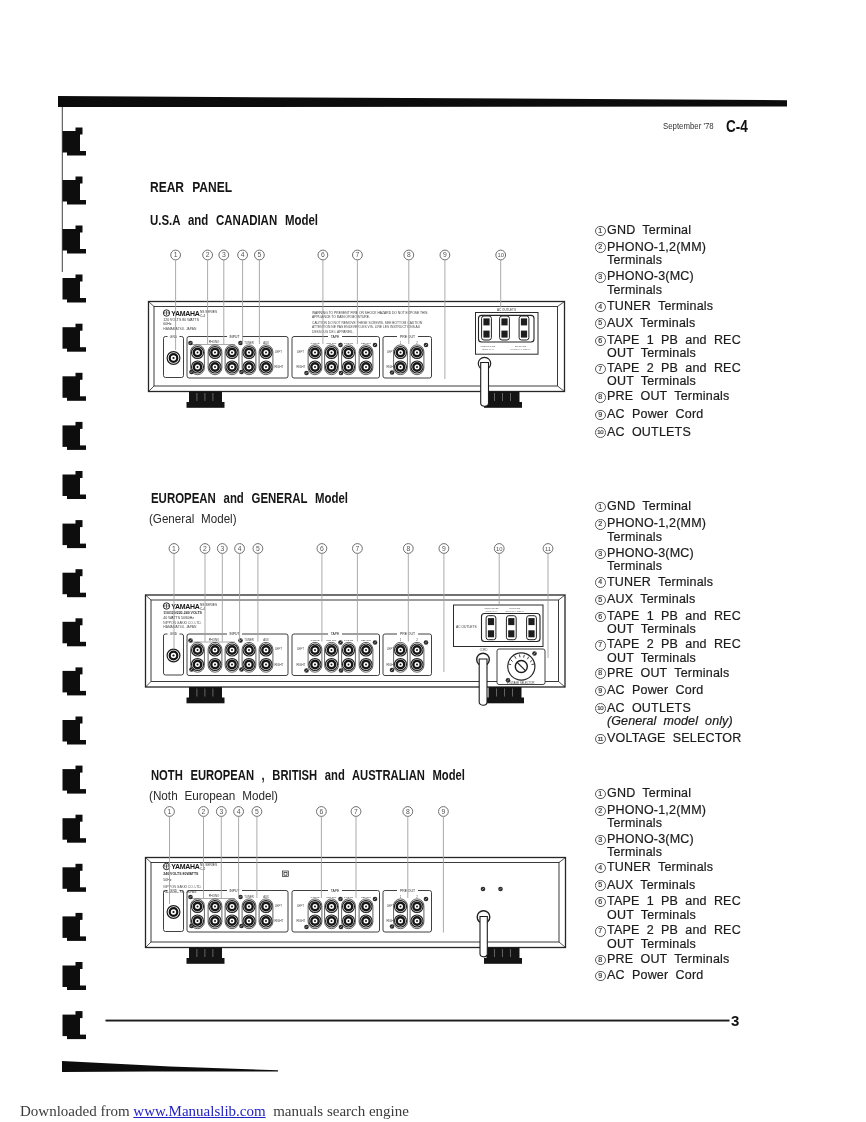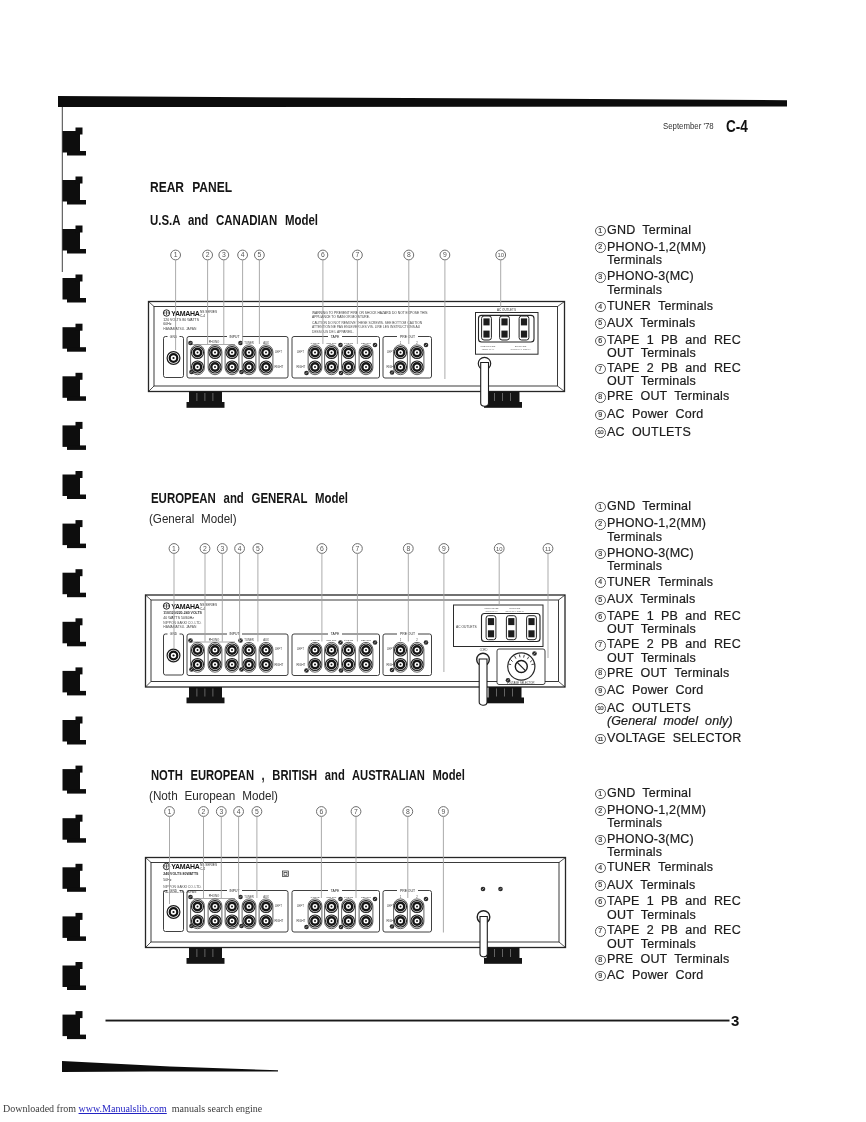--- a/index.html
+++ b/index.html
@@ -516,14 +516,14 @@
 <div class="li" style="top:895px;"><span class="cn">6</span>TAPE 1 PB and REC<br>OUT Terminals</div>
 
 <div class="li" style="top:924.4px;"><span class="cn">7</span>TAPE 2 PB and REC<br>OUT Terminals</div>
 
 <div class="li" style="top:952.9px;"><span class="cn">8</span>PRE OUT Terminals</div>
 
 <div class="li" style="top:969.1px;"><span class="cn">9</span>AC Power Cord</div>
 
 <div style="position:absolute;left:731px;top:1012px;font-size:15px;font-weight:bold;color:#111;">3</div>
 
-<div style="position:absolute;left:3px;top:1103px;font-size:10px;font-family:'Liberation Serif',serif;color:#3c3c3c;">Downloaded from <span style="color:#2323c3;text-decoration:underline;">www.Manualslib.com</span>&nbsp; manuals search engine</div>
+<div style="position:absolute;left:20px;top:1103px;font-size:15px;font-family:'Liberation Serif',serif;color:#3c3c3c;">Downloaded from <span style="color:#2323c3;text-decoration:underline;">www.Manualslib.com</span>&nbsp; manuals search engine</div>
 </div>
 
 </body></html>

